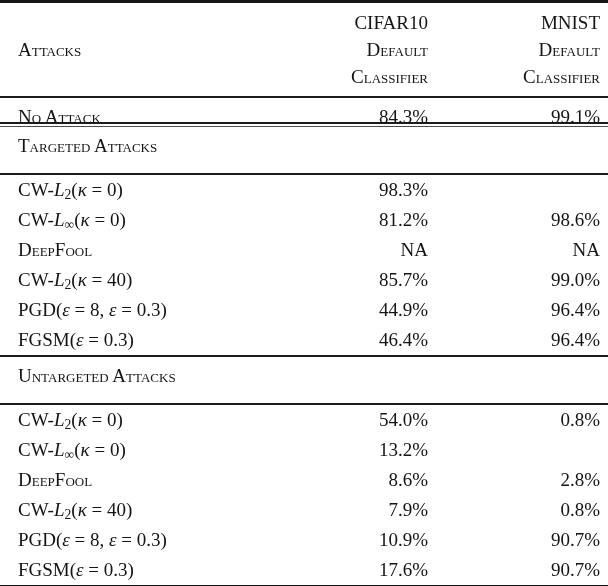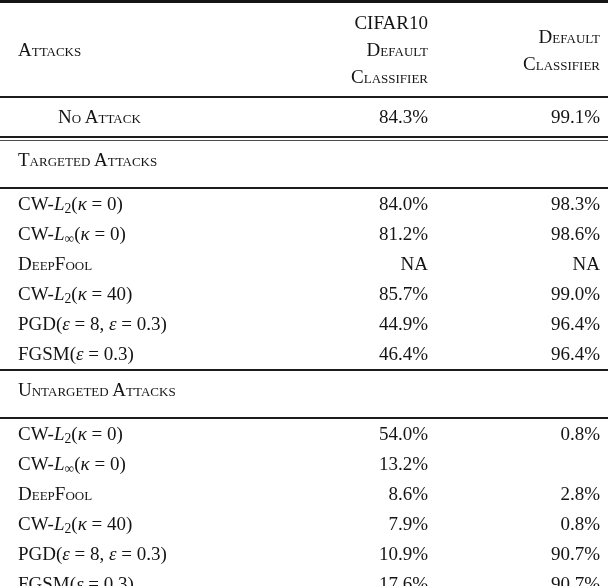--- a/index.html
+++ b/index.html
@@ -27,21 +27,21 @@
   .hcol  { text-align: right; line-height: 27px; font-family: Liberation Serif, serif; }
   .hcol1 { text-align: left; }
   .sc    { font-variant: small-caps; }
   .body-rows { }
   .row {
     display: grid; grid-template-columns: 1fr 150px 172px;
     padding: 0 8px 0 18px;
     height: 30px; line-height: 30px;
     white-space: nowrap;
   }
-  .row-solo { height: 38px; line-height: 38px; margin-left: 40px; }
+  .row-solo { height: 24px; line-height: 38px; }
   .section-row {
     height: 38px; line-height: 38px;
     padding: 0 8px 8px 18px;
     white-space: nowrap;
   }
   .cell-val { text-align: right; }
   .seg-n   { }
   .seg-sc  { font-variant: small-caps; }
   .seg-i   { font-style: italic; }
   .seg-sub { vertical-align: -0.25em; font-size: 0.72em; line-height: 0; }
@@ -54,39 +54,39 @@
   <div class="rule-thick"></div>
 
   <div class="header-row">
     <div class="hcol hcol1 sc">Attacks</div>
     <div class="hcol">
       <div class="sc">CIFAR10</div>
       <div class="sc">Default</div>
       <div class="sc">Classifier</div>
     </div>
     <div class="hcol">
+      <div class="sc">MNIST</div>
       <div class="sc">Default</div>
       <div class="sc">Classifier</div>
     </div>
   </div>
 
   <div class="rule"></div>
 
   <div class="body-rows">
       <div class="row row-solo">
         <div class="cell-label"><span class="seg-sc">No Attack</span></div>
         <div class="cell-val">84.3%</div>
         <div class="cell-val">99.1%</div>
       </div>
       <div class="rule-double"></div>
       <div class="section-row sc">Targeted Attacks</div>
       <div class="rule"></div>
       <div class="row">
         <div class="cell-label"><span class="seg-n">CW-</span><span class="seg-i">L</span><span class="seg-sub">2</span><span class="seg-n">(</span><span class="seg-i">κ</span><span class="seg-n"> = 0)</span></div>
-        <div class="cell-val">84.0%</div>
         <div class="cell-val">98.3%</div>
       </div>
       <div class="row">
         <div class="cell-label"><span class="seg-n">CW-</span><span class="seg-i">L</span><span class="seg-sub">∞</span><span class="seg-n">(</span><span class="seg-i">κ</span><span class="seg-n"> = 0)</span></div>
         <div class="cell-val">81.2%</div>
         <div class="cell-val">98.6%</div>
       </div>
       <div class="row">
         <div class="cell-label"><span class="seg-sc">DeepFool</span></div>
         <div class="cell-val">NA</div>

